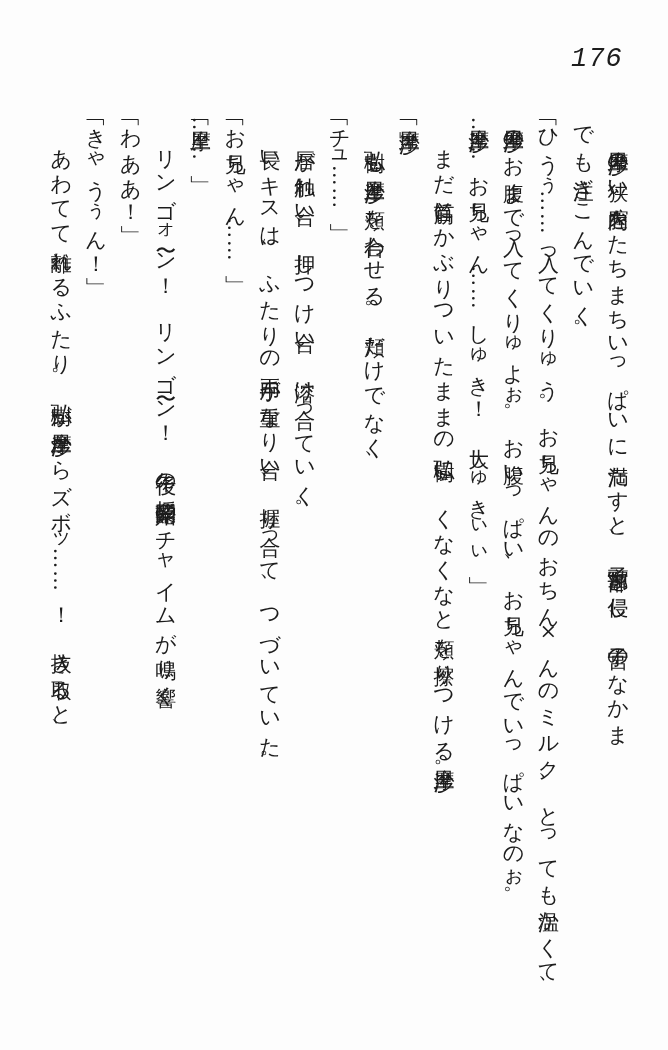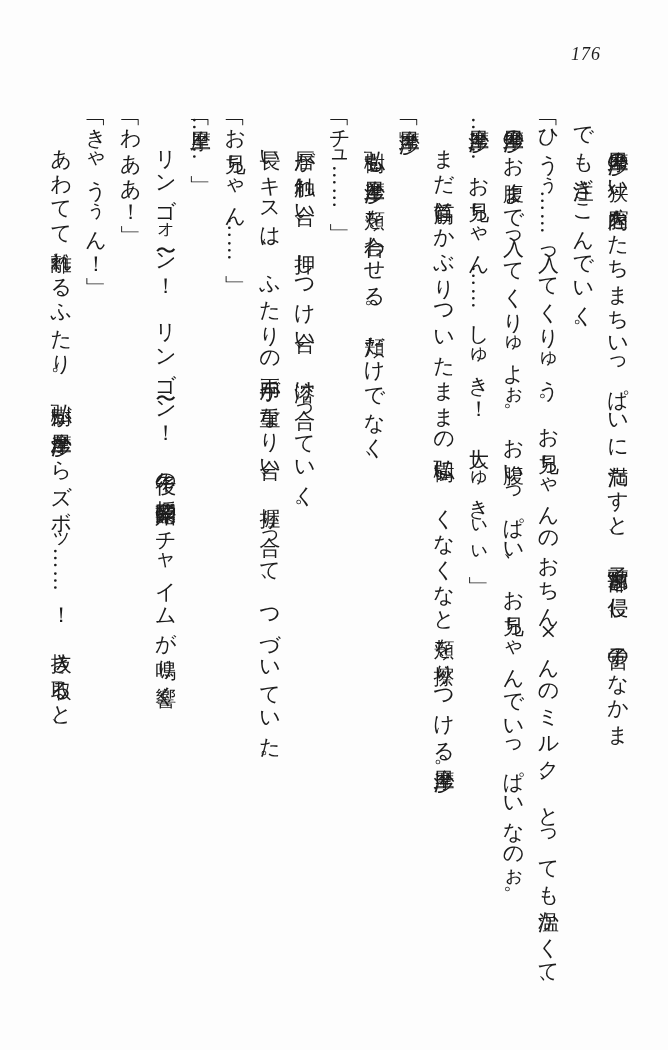--- a/index.html
+++ b/index.html
@@ -15,23 +15,23 @@
     position: relative;
     width: 668px;
     height: 1050px;
     background: var(--paper);
     overflow: hidden;
   }
   .page-number {
     position: absolute;
     top: 44px;
     left: 571px;
-    font-family: Liberation Serif, serif;
+    font-family: Liberation Mono, monospace;
     font-style: italic;
-    font-size: 18px;
+    font-size: 27px;
     letter-spacing: 1px;
     color: var(--ink);
   }
   .text-block {
     position: absolute;
     top: 112px;
     right: 33px;
     height: 920px;
     writing-mode: vertical-rl;
     text-orientation: mixed;

